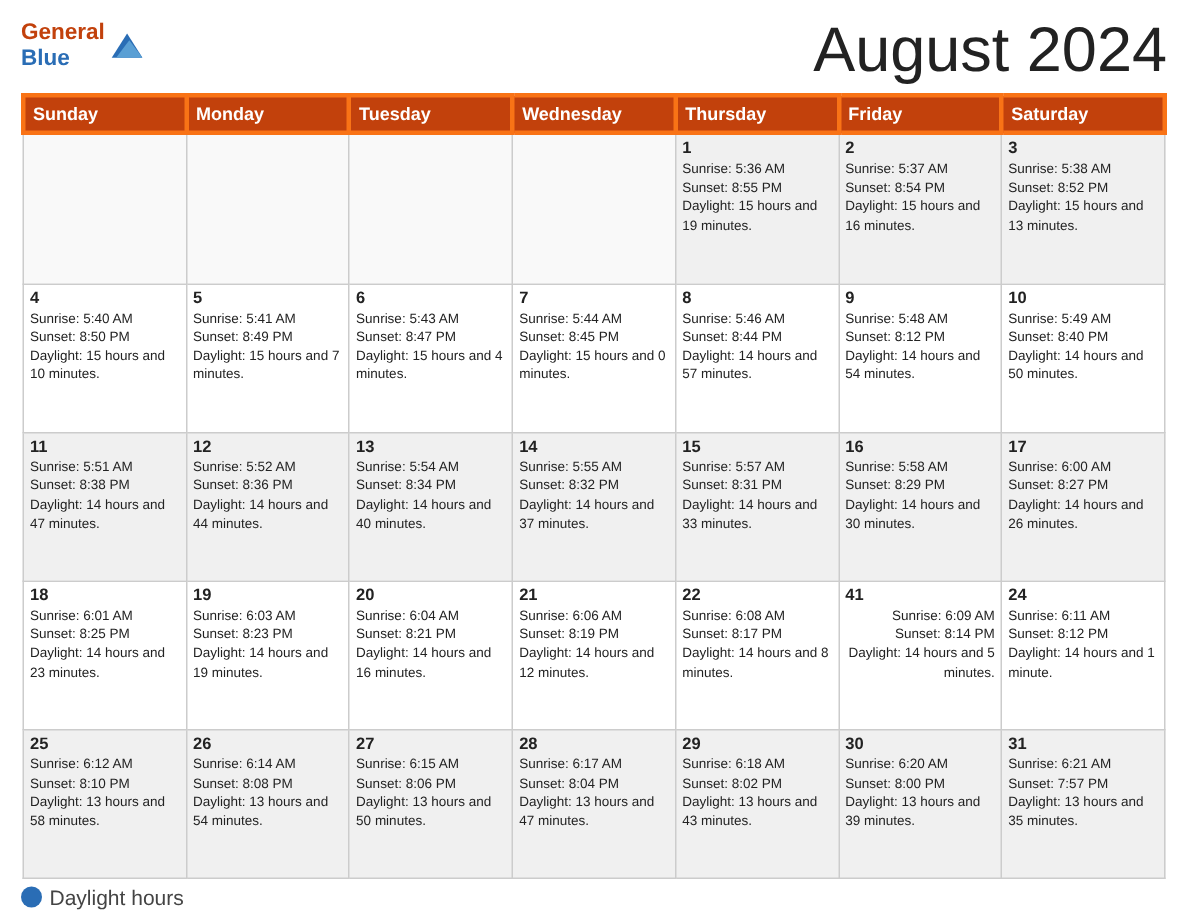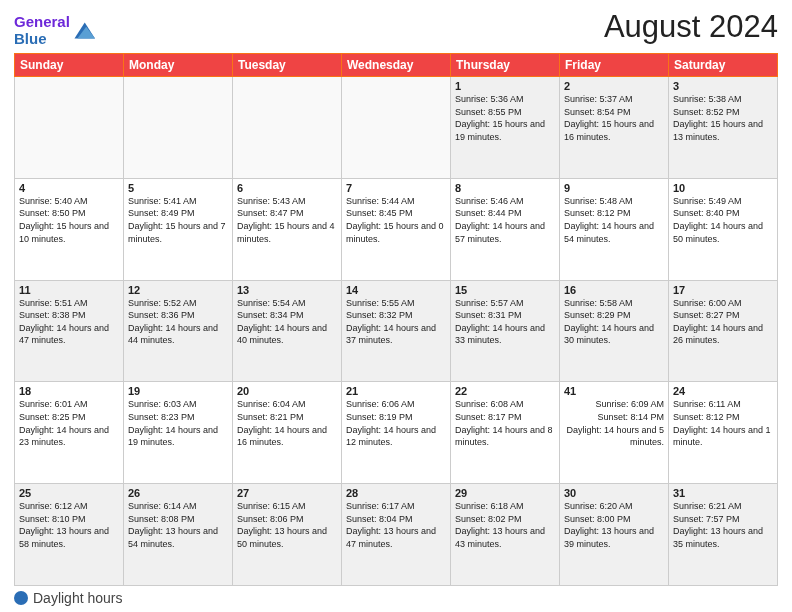--- a/index.html
+++ b/index.html
@@ -29,59 +29,59 @@
       margin-top: 4px;
     }
     .logo-text {
       display: flex;
       flex-direction: column;
       line-height: 1.1;
     }
     .logo-general {
       font-size: 15px;
       font-weight: bold;
-      color: #6d28d9;
+      color: #c2410c;
     }
     .logo-blue {
       font-size: 15px;
       font-weight: bold;
       color: #2a6db5;
     }
     .logo-icon {
       width: 22px;
       height: 22px;
       margin-left: 3px;
       margin-top: -4px;
     }
     .title-block {
       text-align: right;
     }
     .month-year {
-      font-size: 31px;
+      font-size: 42px;
       font-weight: normal;
       color: #222;
       line-height: 1.1;
     }
     .location {
       font-size: 15px;
       color: #444;
     }
     .calendar {
       width: 100%;
       border-collapse: collapse;
       flex: 1;
     }
     .calendar th {
-      background-color: #ef4444;
+      background-color: #c2410c;
       color: #fff;
       font-size: 12px;
       font-weight: bold;
       text-align: left;
       padding: 4px 5px;
-      border: 1px solid #f97316;
+      border: 3px solid #f97316;
     }
     .calendar td {
       border: 1px solid #ccc;
       vertical-align: top;
       padding: 3px 4px;
       font-size: 9.5px;
       color: #222;
       background: #fff;
       width: calc(100% / 7);
     }

